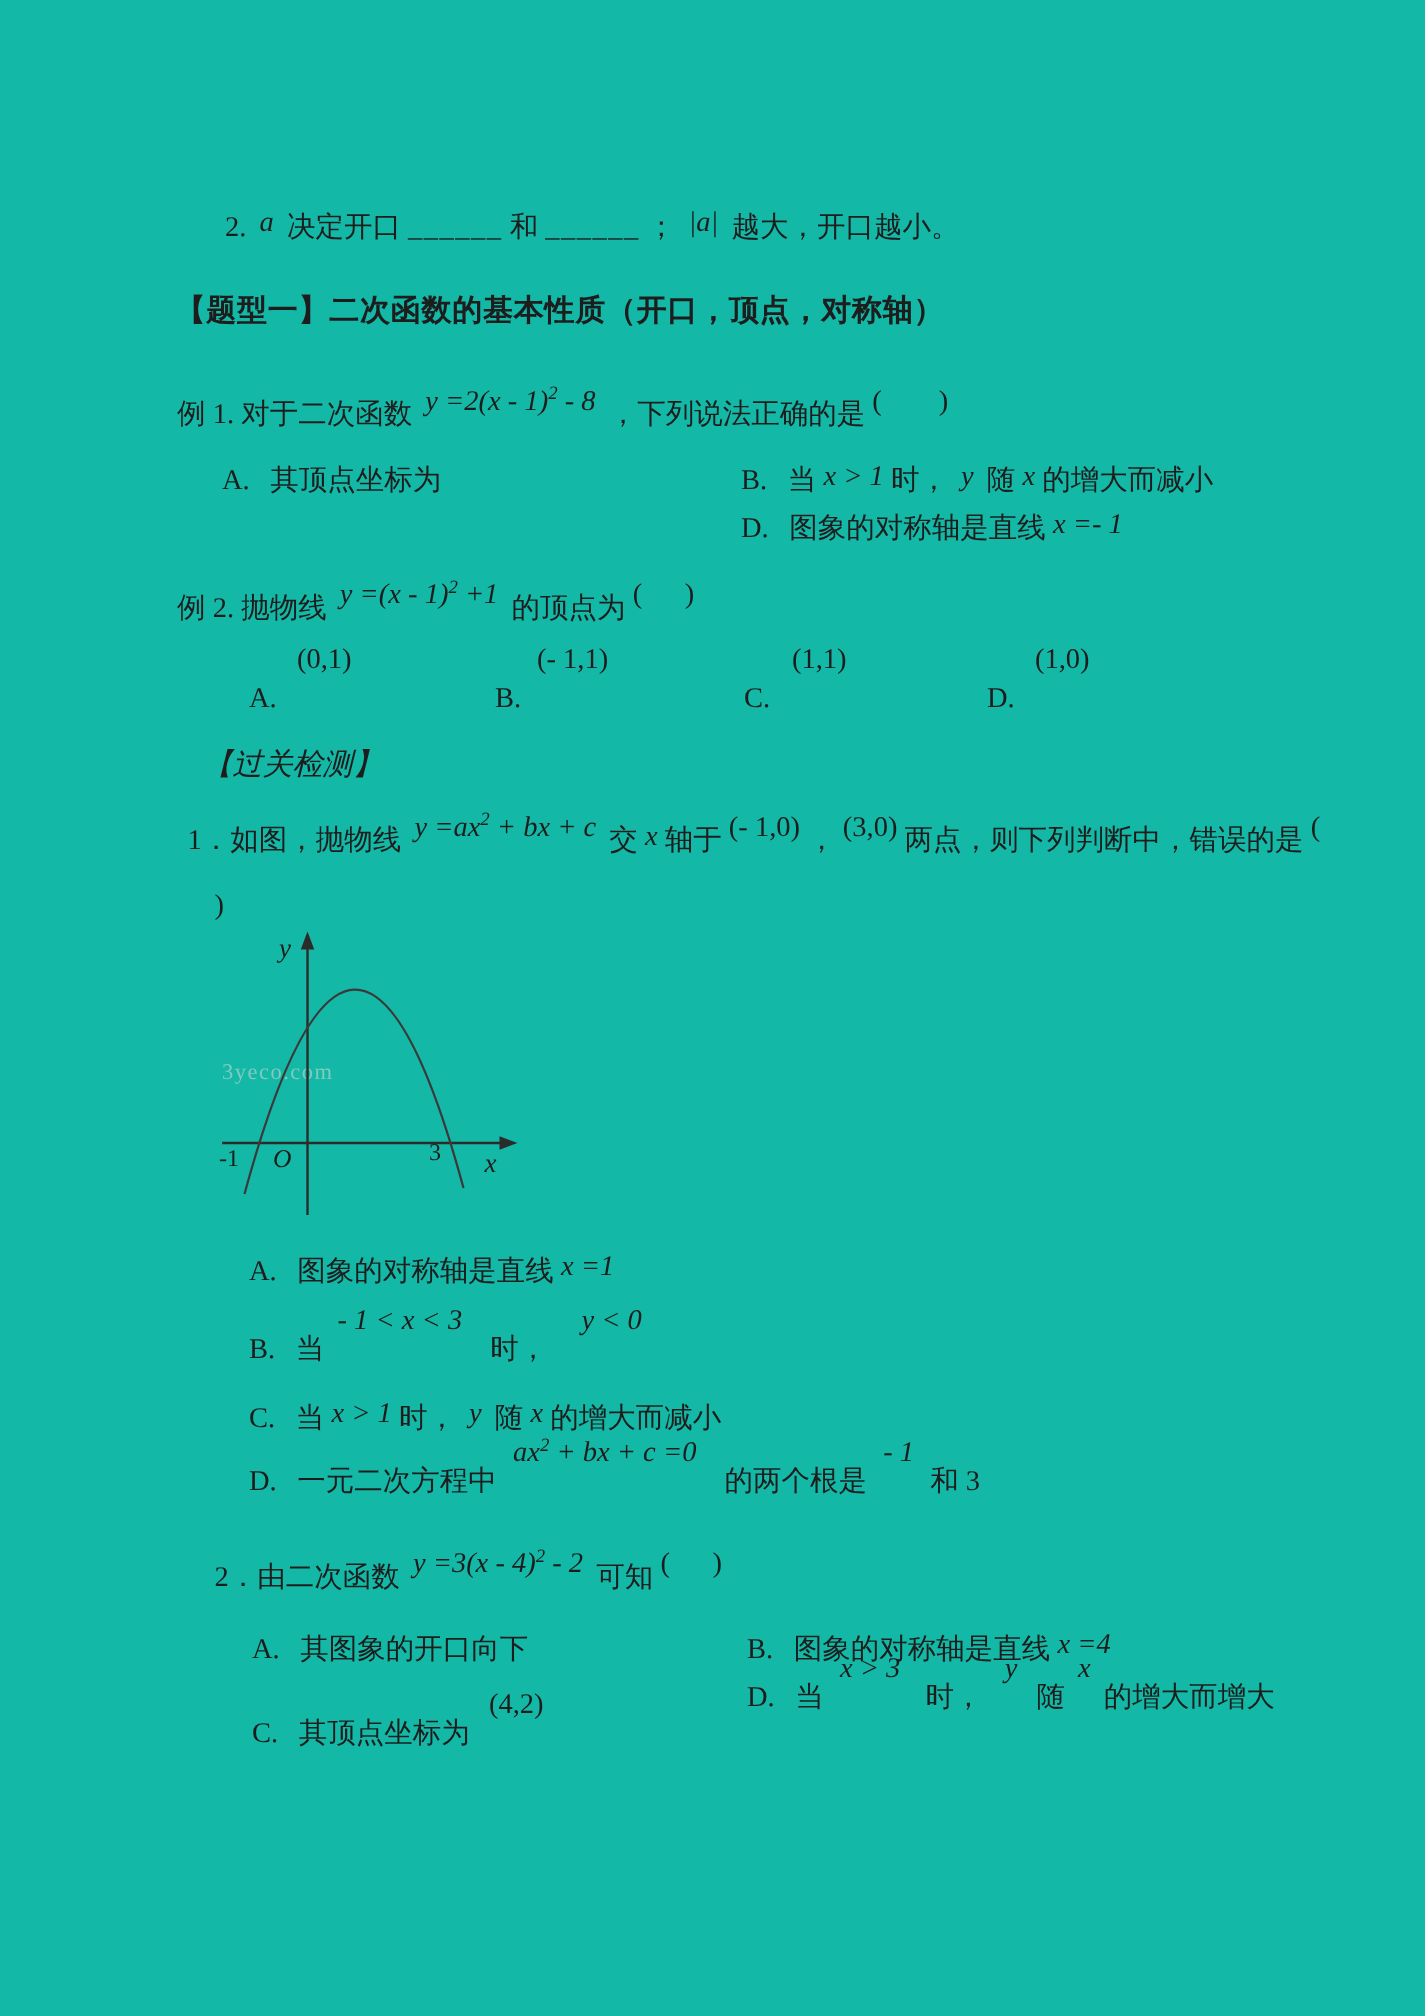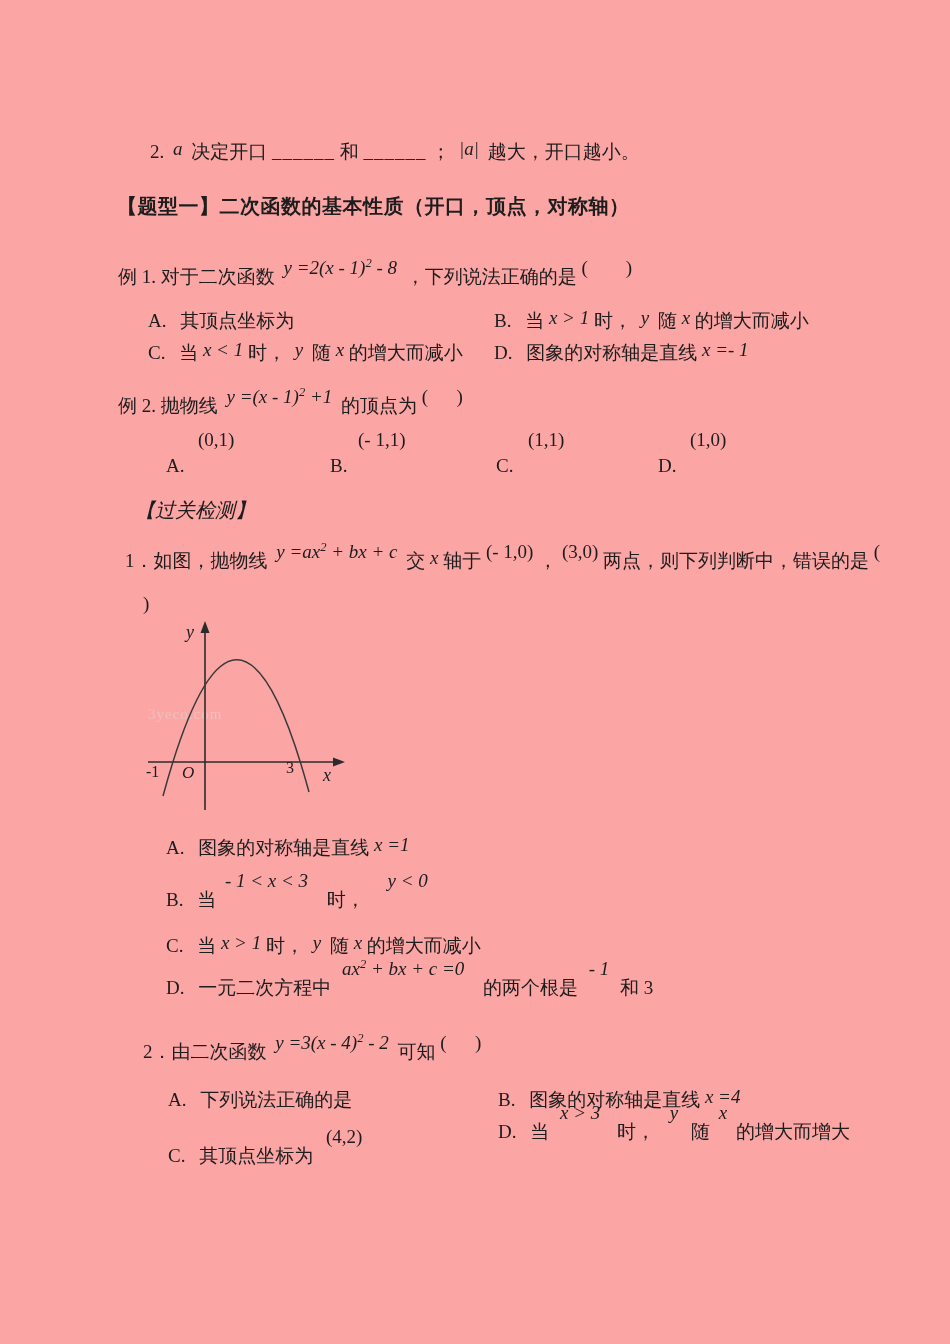--- a/index.html
+++ b/index.html
@@ -1,16 +1,16 @@
 <!DOCTYPE html>
 <html><head>
 <meta charset="utf-8">
 <style>
   html,body{margin:0;padding:0;background:#ffffff;}
-  #page{position:relative;width:950px;height:1344px;background:#fca5a5;overflow:hidden;
+  #page{position:relative;width:950px;height:1344px;background:#14b8a6;overflow:hidden;
         font-family:"Liberation Serif","DejaVu Serif",serif;color:#1d1d1d;}
   .line{position:absolute;white-space:nowrap;font-size:19px;line-height:24px;color:#1d1d1d;}
   .cn{font-family:"Liberation Serif","DejaVu Serif",serif;}
   .math{font-family:"Liberation Serif","DejaVu Serif",serif;font-style:italic;}
   .mathup{font-family:"Liberation Serif","DejaVu Serif",serif;font-style:normal;}
   .raise{position:relative;top:-9px;}
   .raise-sm{position:relative;top:-3px;}
   .raise-hi{position:relative;top:-19px;}
   .sup{font-size:12.5px;position:relative;top:-7px;font-style:italic;}
   .pre{white-space:pre;}
@@ -57,30 +57,20 @@
     <span class="cn letter">B.</span>
     <span class="cn">当</span>
     <span class="math raise-sm">x &gt; 1</span>
     <span class="cn pad-r">时，</span>
     <span class="math raise-sm pad-r">y</span>
     <span class="cn">随</span>
     <span class="math raise-sm">x</span>
     <span class="cn">的增大而减小</span>
   </div>
 
-  <div class="line" style="left:148px;top:341px;">
-    <span class="cn letter">C.</span>
-    <span class="cn">当</span>
-    <span class="math raise-sm">x &lt; 1</span>
-    <span class="cn pad-r">时，</span>
-    <span class="math raise-sm pad-r">y</span>
-    <span class="cn">随</span>
-    <span class="math raise-sm">x</span>
-    <span class="cn">的增大而减小</span>
-  </div>
   <div class="line" style="left:494px;top:341px;">
     <span class="cn letter">D.</span>
     <span class="cn">图象的对称轴是直线</span>
     <span class="math raise-sm">x =- 1</span>
   </div>
 
   <div class="line" style="left:118px;top:394px;">
     <span class="cn pad-r">例 2. 抛物线</span>
     <span class="raise"><span class="math">y =(x - 1)</span><span class="sup">2</span><span class="math"> +1</span></span>
     <span class="cn pad-l">的顶点为</span>
@@ -163,21 +153,21 @@
 
   <div class="line" style="left:143px;top:1040px;text-align:center;">
     <span class="cn pad-r">2．由二次函数</span>
     <span class="raise"><span class="math">y =3(x - 4)</span><span class="sup">2</span><span class="math"> - 2</span></span>
     <span class="cn pad-l">可知</span>
     <span class="mathup raise pre">(      )</span>
   </div>
 
   <div class="line" style="left:168px;top:1088px;">
     <span class="cn letter">A.</span>
-    <span class="cn">下列说法正确的是</span>
+    <span class="cn">其图象的开口向下</span>
   </div>
   <div class="line" style="left:498px;top:1088px;">
     <span class="cn letter">B.</span>
     <span class="cn">图象的对称轴是直线</span>
     <span class="math raise-sm">x =4</span>
   </div>
 
   <div class="line" style="left:168px;top:1144px;">
     <span class="cn letter">C.</span>
     <span class="cn">其顶点坐标为</span>

